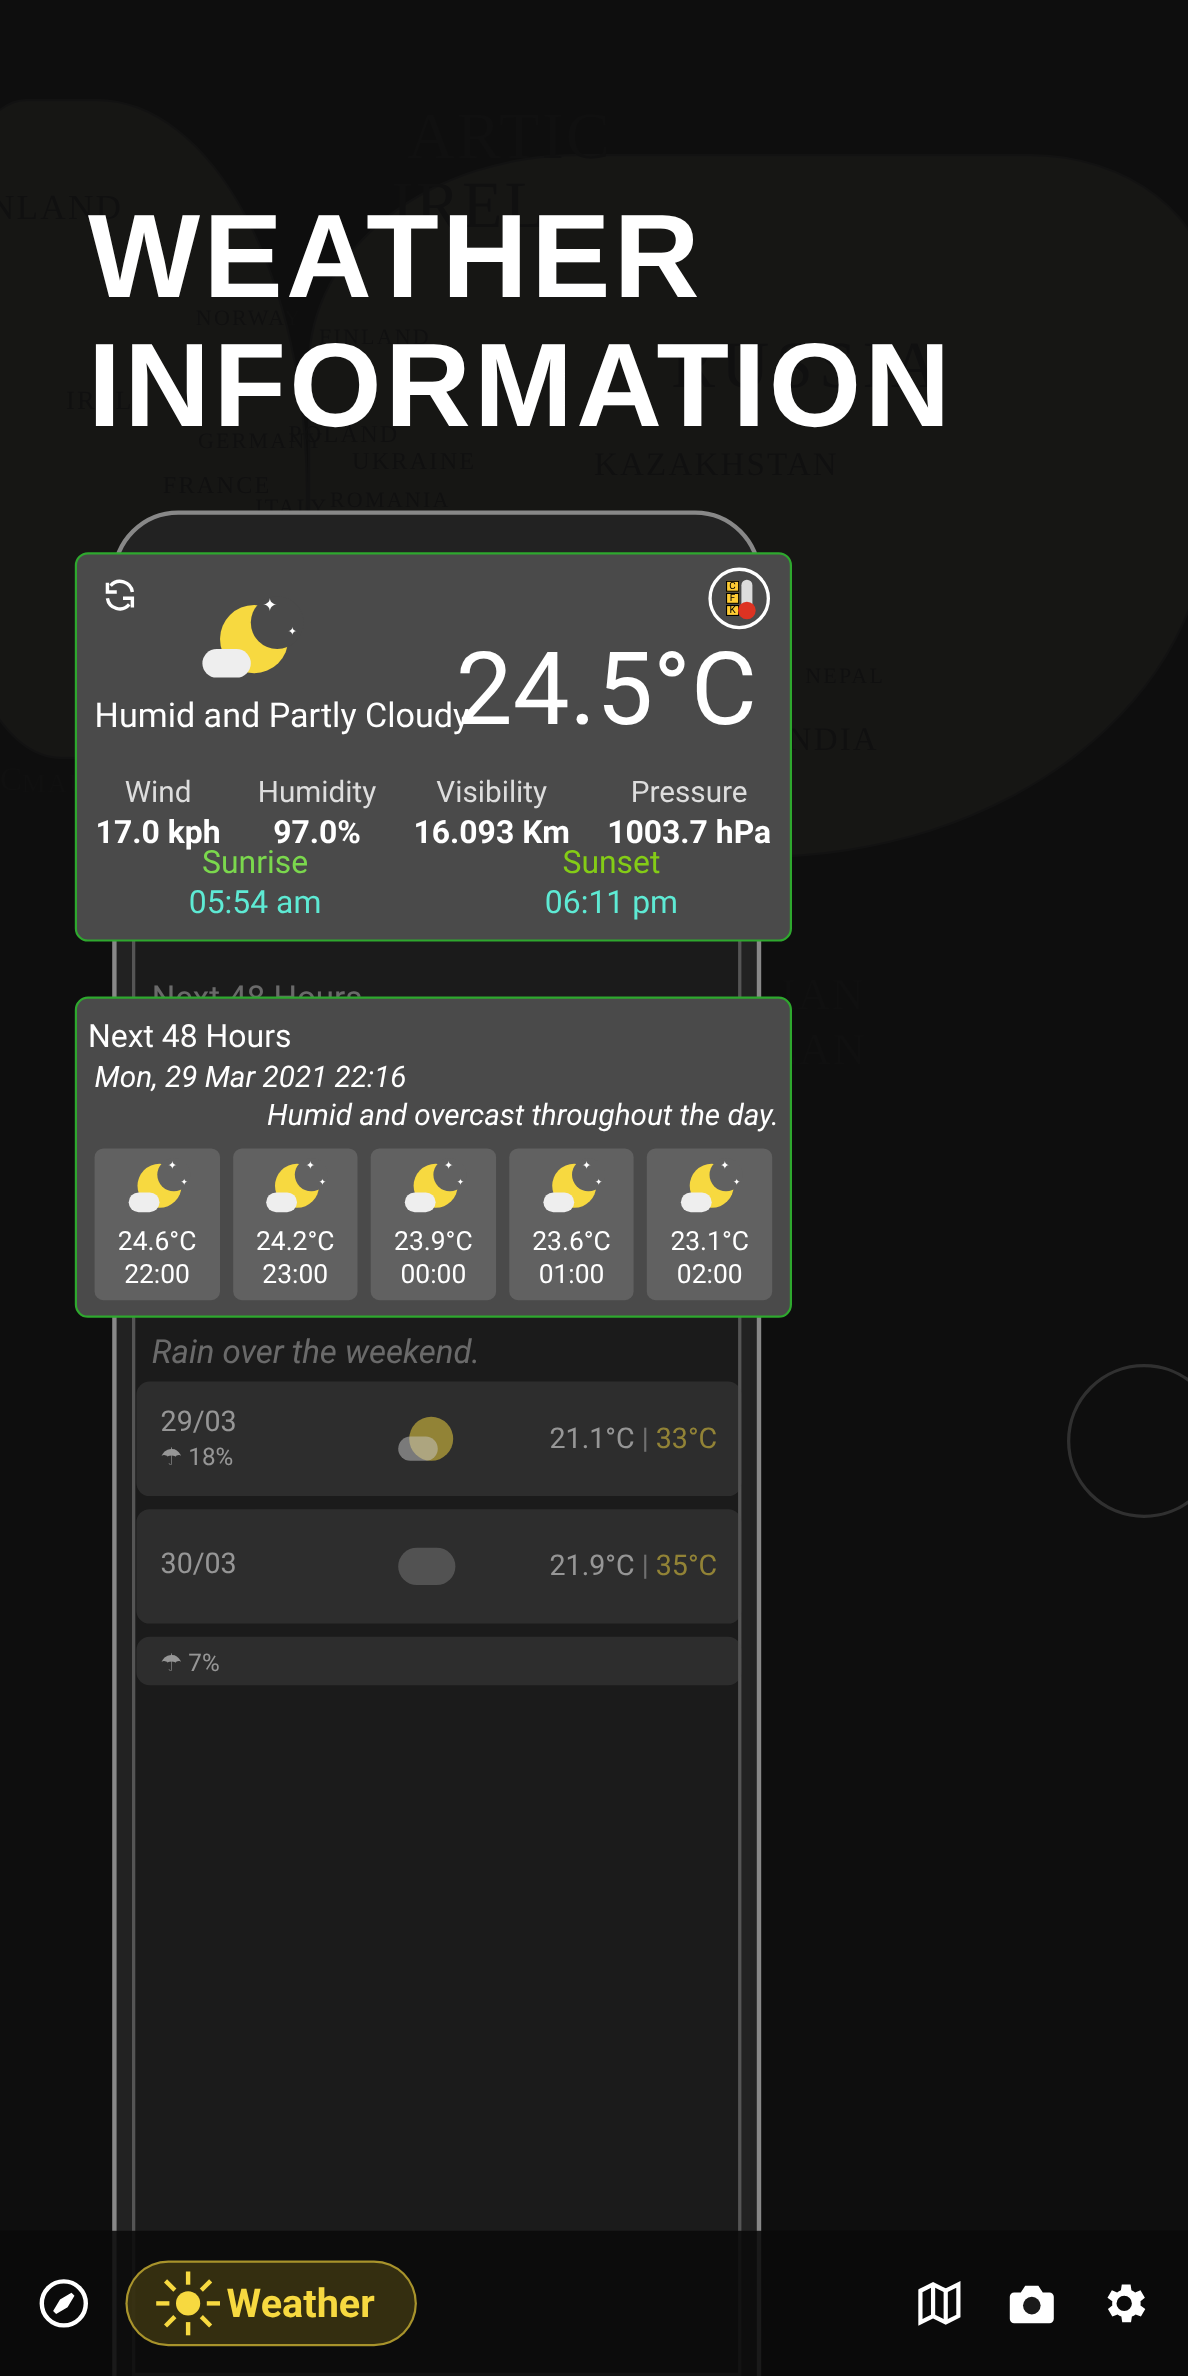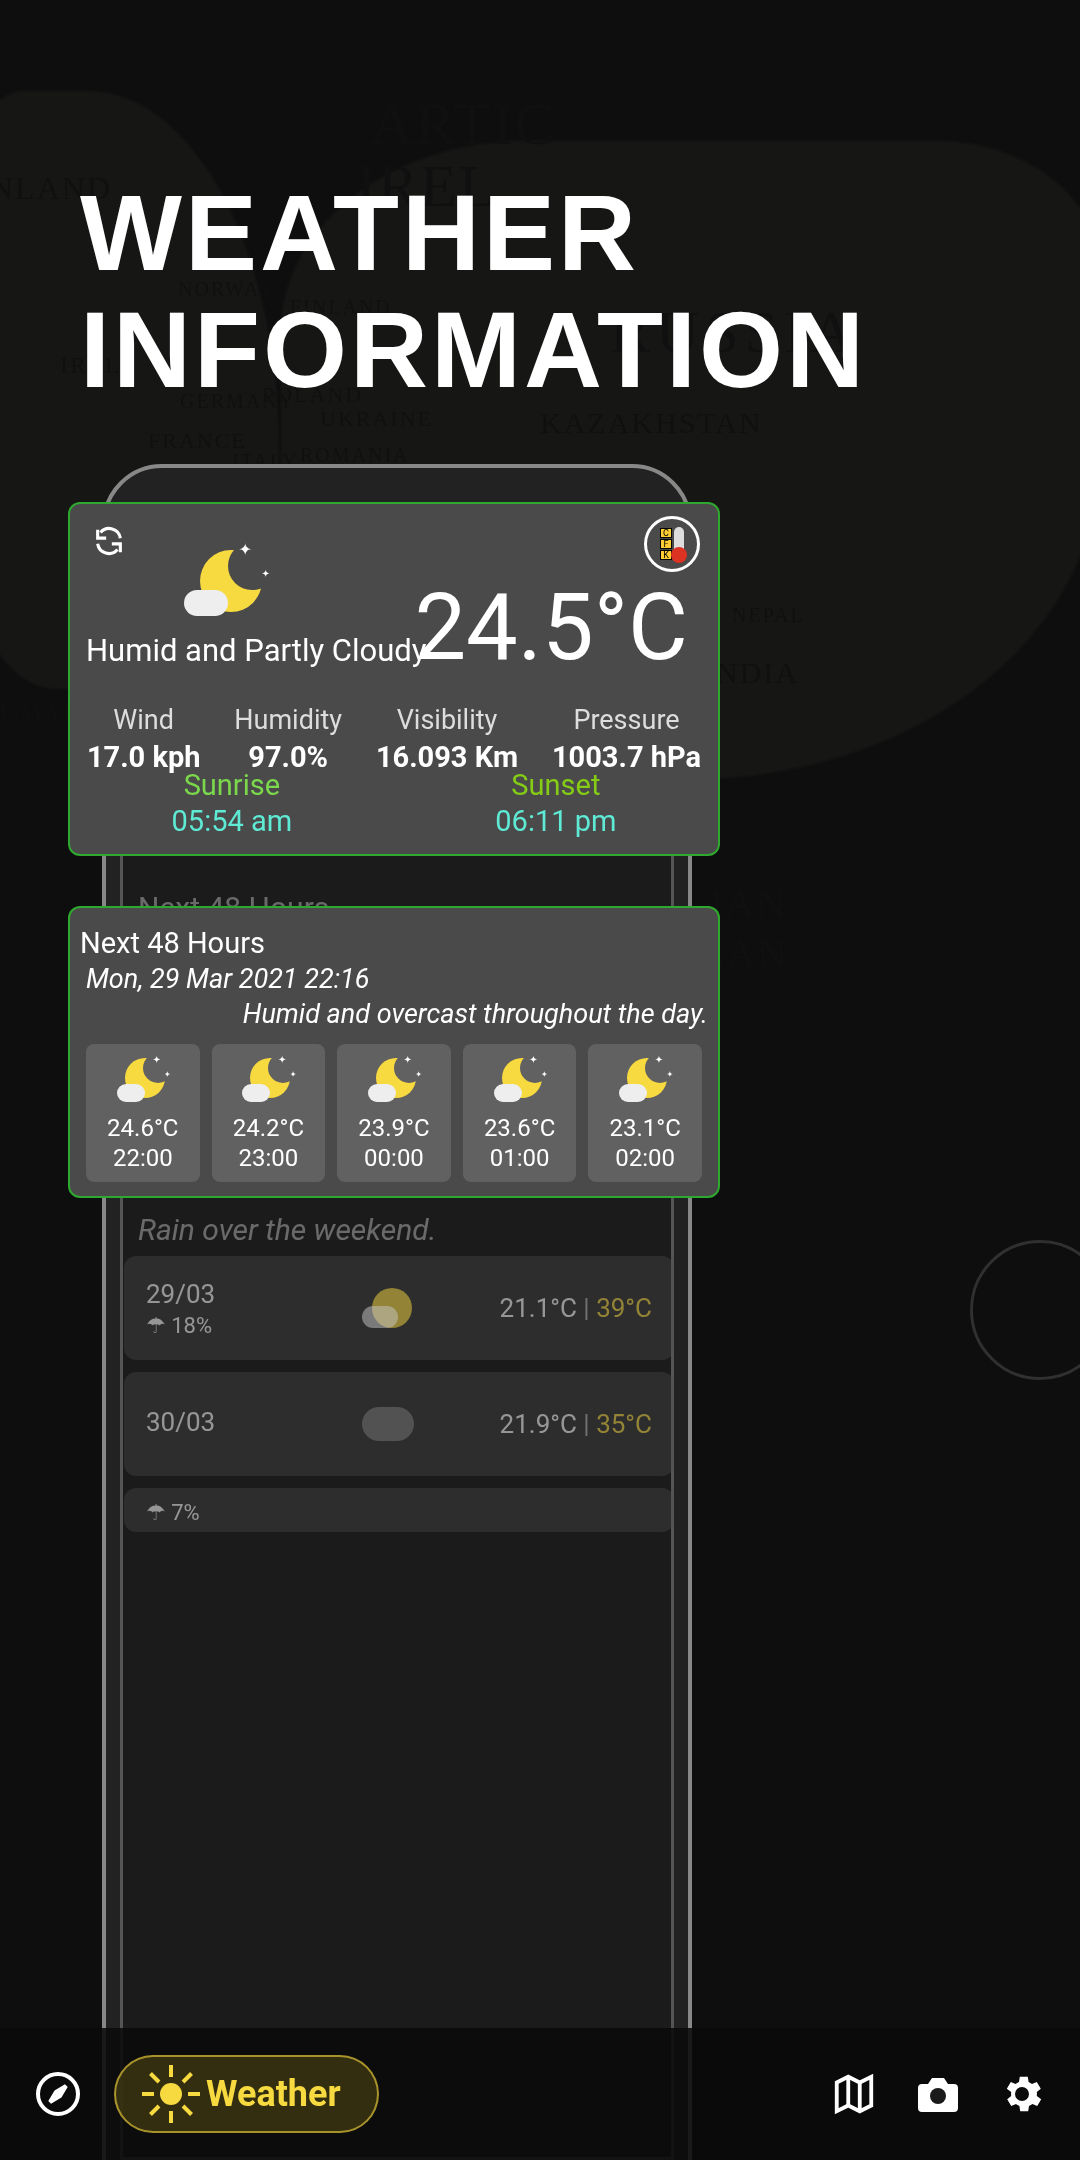--- a/index.html
+++ b/index.html
@@ -451,21 +451,21 @@
     <div class="date">29/03</div>
     <div class="rain">☂ <span>18%</span></div>
   </div>
   <div class="drow-icon">
     <div class="day-sun-icon">
         <div class="sun"></div>
         <div class="cl"></div>
       </div>
   </div>
   <div class="temps">
-    <span>21.1°C</span> <span class="sep">|</span> <span class="high">39°C</span>
+    <span>21.1°C</span> <span class="sep">|</span> <span class="high">33°C</span>
   </div>
 </div>
 
 <div class="daily-row" style="top:1372px;">
   <div>
     <div class="date">30/03</div>
     <div class="rain"></div>
   </div>
   <div class="drow-icon">
     <div class="day-cloud-icon"></div>

